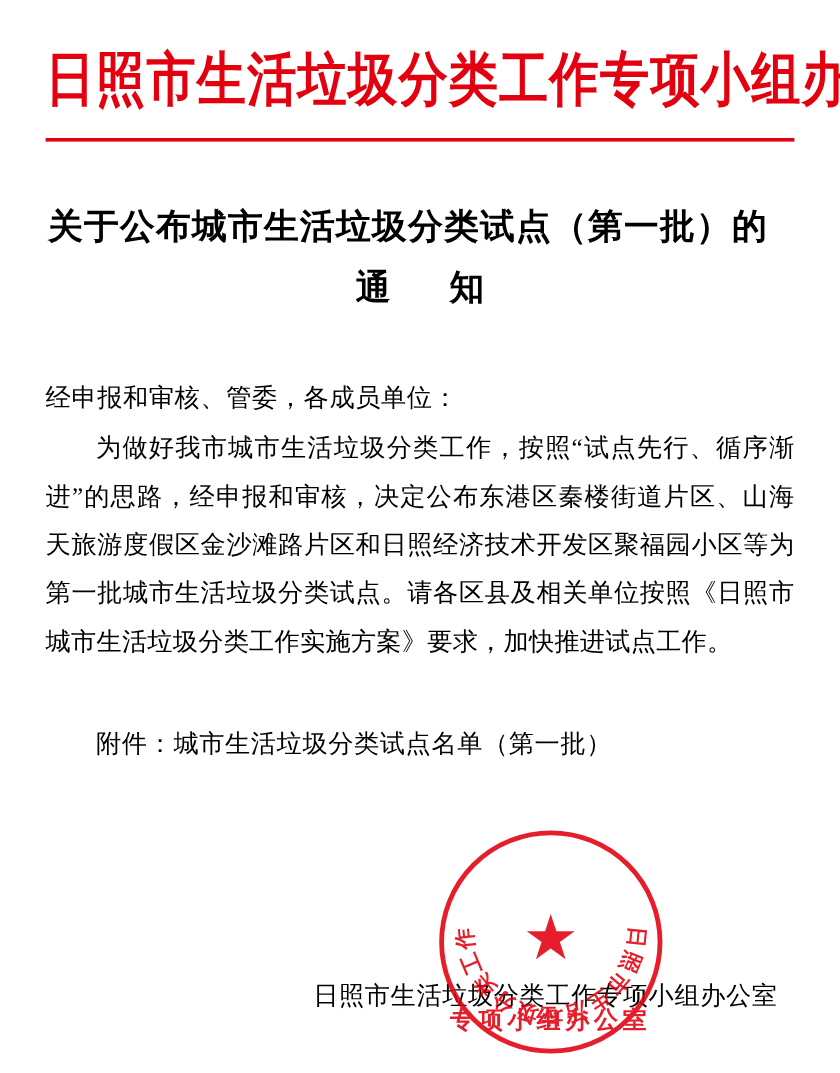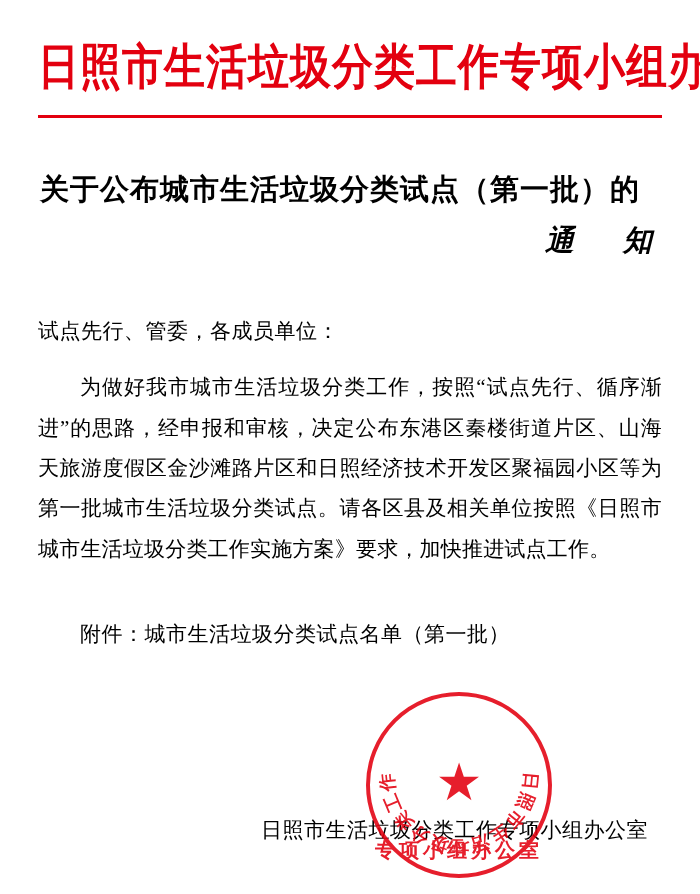--- a/index.html
+++ b/index.html
@@ -51,39 +51,38 @@
     letter-spacing: 1px;
     font-family: "Liberation Serif", "DejaVu Serif", serif;
   }
   .doc-title .line1 {
     display: block;
     text-align: left;
     padding-left: 2px;
   }
   .doc-title .line2 {
     display: block;
-    text-align: right;
+    text-align: center;
     letter-spacing: 10px;
     padding-left: 10px;
-    font-style: italic;
   }
   
   .addressee {
     margin-top: 46px;
     font-size: 21px;
     line-height: 1.9;
     letter-spacing: 0.5px;
   }
   .para {
     font-size: 21px;
     line-height: 1.92;
     text-align: justify;
     text-justify: inter-ideograph;
     text-indent: 2em;
-    margin-top: 16px;
+    margin-top: 2px;
     letter-spacing: 0.2px;
   }
   .attachment {
     margin-top: 46px;
     font-size: 21px;
     line-height: 1.9;
     text-indent: 2em;
     letter-spacing: 0.5px;
   }
   
@@ -153,21 +152,21 @@
 
   <div class="letterhead">日照市生活垃圾分类工作专项小组办公室</div>
 
   <div class="red-rule"></div>
 
   <div class="doc-title">
     <span class="line1">关于公布城市生活垃圾分类试点（第一批）的</span>
     <span class="line2">通　知</span>
   </div>
 
-  <div class="addressee">试点先行、管委，各成员单位：</div>
+  <div class="addressee">经申报和审核、管委，各成员单位：</div>
 
   <div class="para">为做好我市城市生活垃圾分类工作，按照“试点先行、循序渐进”的思路，经申报和审核，决定公布东港区秦楼街道片区、山海天旅游度假区金沙滩路片区和日照经济技术开发区聚福园小区等为第一批城市生活垃圾分类试点。请各区县及相关单位按照《日照市城市生活垃圾分类工作实施方案》要求，加快推进试点工作。</div>
 
   <div class="attachment">附件：城市生活垃圾分类试点名单（第一批）</div>
 
   <div class="sign-block">
     <div class="sign-org">日照市生活垃圾分类工作专项小组办公室</div>
   </div>
 
   <div class="seal">

